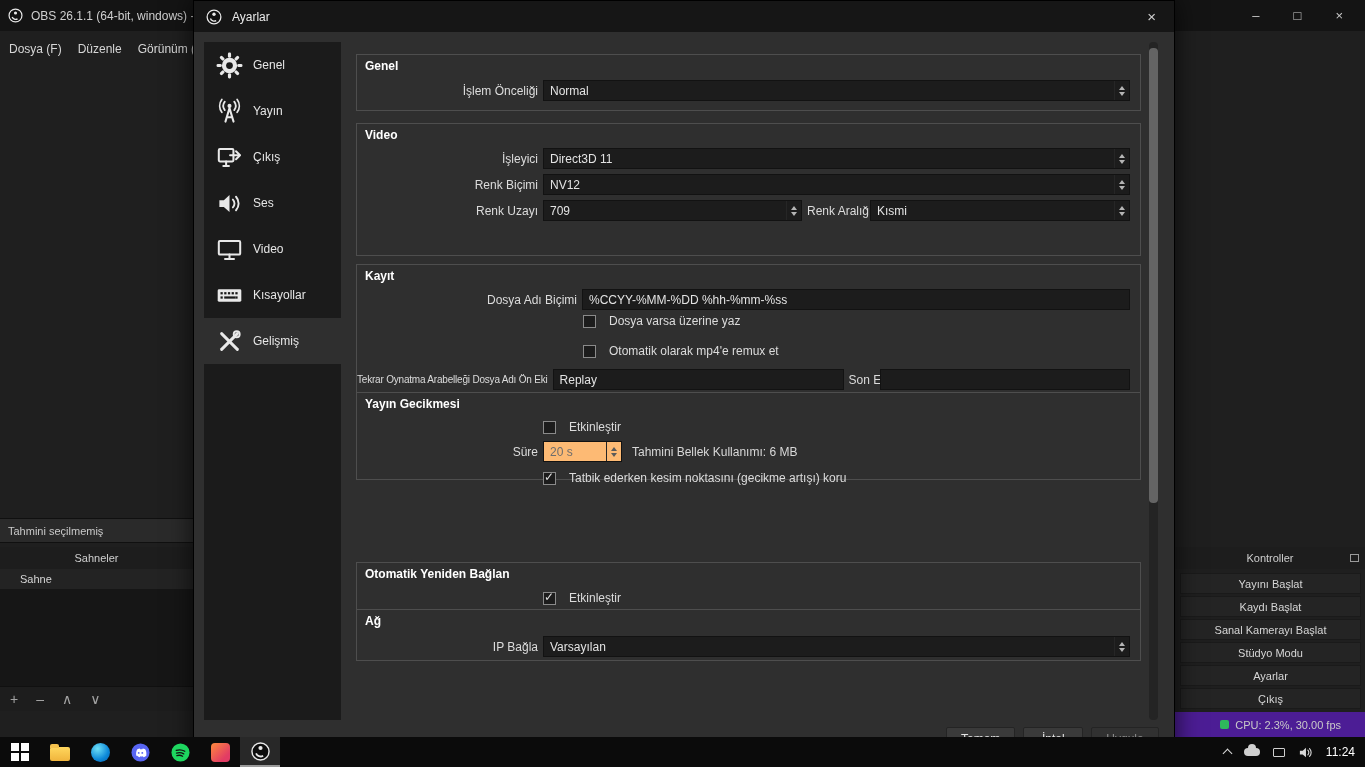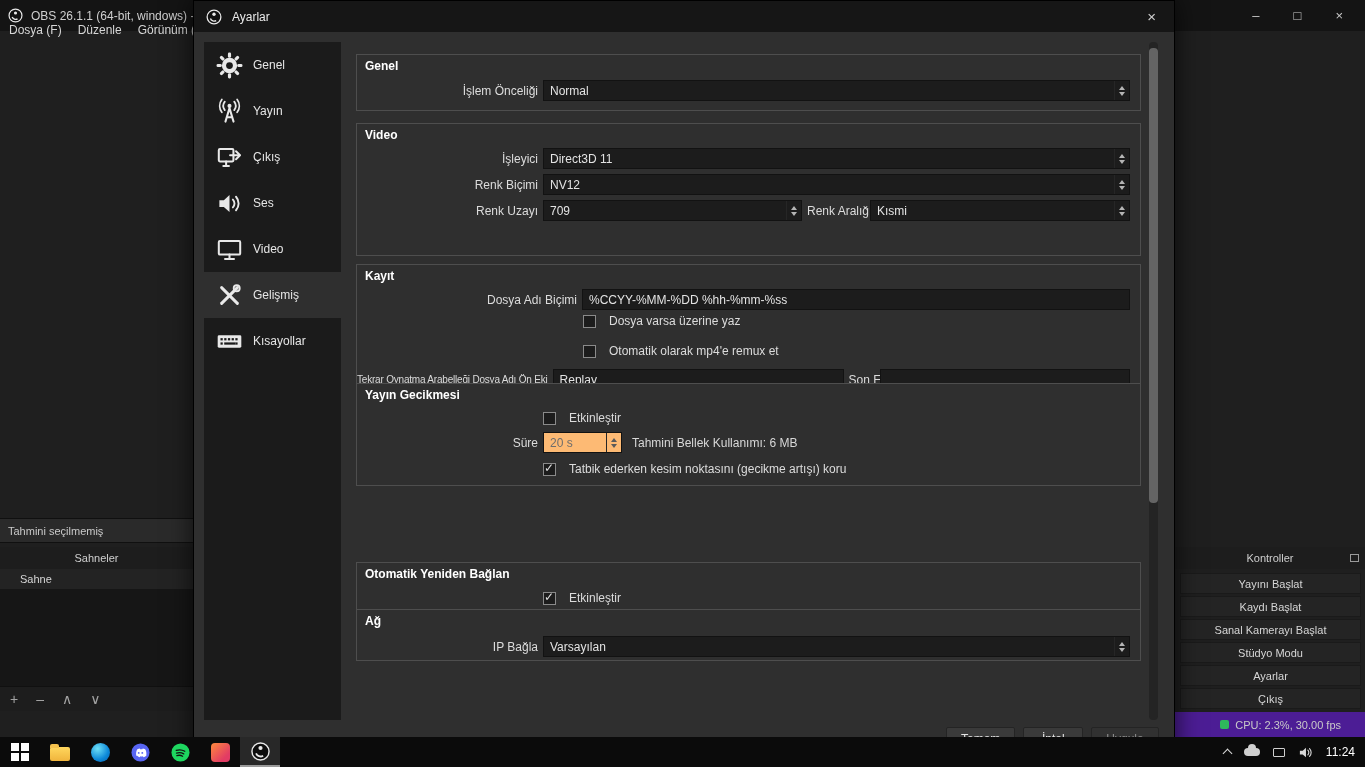--- a/index.html
+++ b/index.html
@@ -4,21 +4,21 @@
 <style>
   * { margin:0; padding:0; box-sizing:border-box; }
   body { background:#000; font-family:"Liberation Sans", sans-serif; }
   .screen { position:relative; width:1365px; height:767px; background:#1f1f1f; overflow:hidden; font-family:"Liberation Sans", sans-serif; }
 
   
   .mw-titlebar { position:absolute; top:0; left:0; right:0; height:31px; background:#141414; display:flex; align-items:center; gap:8px; padding:0 8px; }
   .mw-title { font-size:12px; color:#cfcfcf; white-space:nowrap; }
   .mw-controls { margin-left:auto; display:flex; gap:34px; padding-right:14px; color:#c9c9c9; font-size:13px; }
   .mw-controls span { cursor:default; }
-  .mw-menubar { position:absolute; top:20px; left:0; width:193px; height:20px; display:flex; align-items:center; gap:16px; padding-left:9px; font-size:12px; color:#d6d6d6; white-space:nowrap; }
+  .mw-menubar { position:absolute; top:39px; left:0; width:193px; height:20px; display:flex; align-items:center; gap:16px; padding-left:9px; font-size:12px; color:#d6d6d6; white-space:nowrap; }
 
   .no-source { position:absolute; top:518px; left:0; width:193px; height:25px; background:#2a2a2a; border-top:1px solid #101010; border-bottom:1px solid #101010; color:#c9c9c9; font-size:11px; display:flex; align-items:center; padding-left:8px; }
   .scenes-header { position:absolute; top:547px; left:0; width:193px; height:22px; background:#1d1d1d; color:#cfcfcf; font-size:11px; display:flex; align-items:center; justify-content:center; }
   .scene-list { position:absolute; top:569px; left:0; width:193px; height:117px; background:#161616; }
   .scene-item { height:20px; background:#232323; color:#d6d6d6; font-size:11px; display:flex; align-items:center; padding-left:20px; }
   .scene-toolbar { position:absolute; top:686px; left:0; width:193px; height:25px; background:#1d1d1d; border-top:1px solid #101010; display:flex; align-items:center; gap:18px; padding-left:10px; color:#a2a2a2; font-size:14px; }
 
   .controls-header { position:absolute; top:547px; left:1175px; width:190px; height:22px; background:#1d1d1d; color:#cfcfcf; font-size:11px; display:flex; align-items:center; justify-content:center; }
   .dock-pin { position:absolute; right:6px; top:7px; width:9px; height:8px; border:1px solid #9a9a9a; }
   .control-buttons { position:absolute; top:573px; left:1180px; width:181px; display:flex; flex-direction:column; gap:2px; }
@@ -64,21 +64,21 @@
   .combo.disabled .dn { border-top-color:#5a5a5a; }
 
   .checkbox { width:13px; height:13px; flex:0 0 13px; background:#1c1c1c; border:1px solid #8a8a8a; position:relative; }
   .checkbox.checked::after { content:"✓"; position:absolute; left:0; top:-3px; font-size:12px; color:#dcdcdc; }
   .check-label { font-size:12px; color:#dcdcdc; margin-left:8px; white-space:nowrap; }
   .note { font-size:12px; color:#d8d8d8; margin-left:5px; white-space:nowrap; }
 
   .sec-genel { top:53px; height:57px; }
   .sec-video { top:122px; height:133px; }
   .sec-kayit { top:263px; height:133px; }
-  .sec-delay { top:382px; height:103px; }
+  .sec-delay { top:391px; height:88px; }
   .sec-reconnect { top:517px; height:83px;margin-top:44px; }
   .sec-network { top:608px; height:52px; }
 
   .dlg-footer { position:absolute; top:726px; left:752px; display:flex; gap:8px; }
   .dlg-btn { height:24px; min-width:60px; padding:0 14px; background:#3a3a3a; border:1px solid #242424; border-radius:2px; color:#e4e4e4; font-size:12px; display:flex; align-items:center; justify-content:center; }
   .dlg-btn.disabled { color:#8b8b8b; background:#313131; }
 
   
   .taskbar { position:absolute; bottom:0; left:0; width:100%; height:30px; background:#0b0b0b; z-index:10; display:flex; align-items:center; }
   .tb-slot { width:40px; height:30px; display:flex; align-items:center; justify-content:center; }
@@ -220,48 +220,48 @@
       <div class="side-item">
         <span class="sicon">
           <svg viewBox="0 0 24 24" width="27" height="27" fill="none" stroke="#e9e9e9" stroke-width="1.8" stroke-linecap="round">
               <rect x="2.5" y="4.5" width="19" height="12" rx="1"></rect>
               <path d="M8 20.5 h8"></path>
               <path d="M12 16.5 v4"></path>
             </svg>
         </span>
         <span class="slabel">Video</span>
       </div>
-      <div class="side-item selected">
-        <span class="sicon">
-          <svg viewBox="0 0 24 24" width="27" height="27" fill="none" stroke="#e9e9e9" stroke-linecap="round">
-              <path d="M5 5 L19 19" stroke-width="2.6"></path>
-              <path d="M19 5 L5 19" stroke-width="2.6"></path>
-              <circle cx="18.4" cy="5.6" r="2.7" stroke-width="1.6"></circle>
-            </svg>
-        </span>
-        <span class="slabel">Gelişmiş</span>
-      </div>
       <div class="side-item">
         <span class="sicon">
           <svg viewBox="0 0 24 24" width="27" height="27">
               <rect x="1.5" y="6.5" width="21" height="11" rx="1.2" fill="#e9e9e9"></rect>
               <g fill="#1b1b1b">
                 <rect x="4" y="9" width="2" height="2"></rect>
                 <rect x="7.3" y="9" width="2" height="2"></rect>
                 <rect x="10.6" y="9" width="2" height="2"></rect>
                 <rect x="13.9" y="9" width="2" height="2"></rect>
                 <rect x="17.2" y="9" width="2" height="2"></rect>
                 <rect x="4" y="12.8" width="2" height="2"></rect>
                 <rect x="7.3" y="12.8" width="9.9" height="2"></rect>
                 <rect x="17.2" y="12.8" width="2" height="2"></rect>
               </g>
             </svg>
         </span>
         <span class="slabel">Kısayollar</span>
       </div>
+      <div class="side-item selected">
+        <span class="sicon">
+          <svg viewBox="0 0 24 24" width="27" height="27" fill="none" stroke="#e9e9e9" stroke-linecap="round">
+              <path d="M5 5 L19 19" stroke-width="2.6"></path>
+              <path d="M19 5 L5 19" stroke-width="2.6"></path>
+              <circle cx="18.4" cy="5.6" r="2.7" stroke-width="1.6"></circle>
+            </svg>
+        </span>
+        <span class="slabel">Gelişmiş</span>
+      </div>
     </div>
 
     <div class="sec sec-genel">
       <div class="sec-title">Genel</div>
       <div class="row" style="top:25px">
         <span class="flabel w181">İşlem Önceliği</span>
         <div class="combo grow">
           <span class="val">Normal</span>
           <span class="spin">
               <i class="up"></i>

